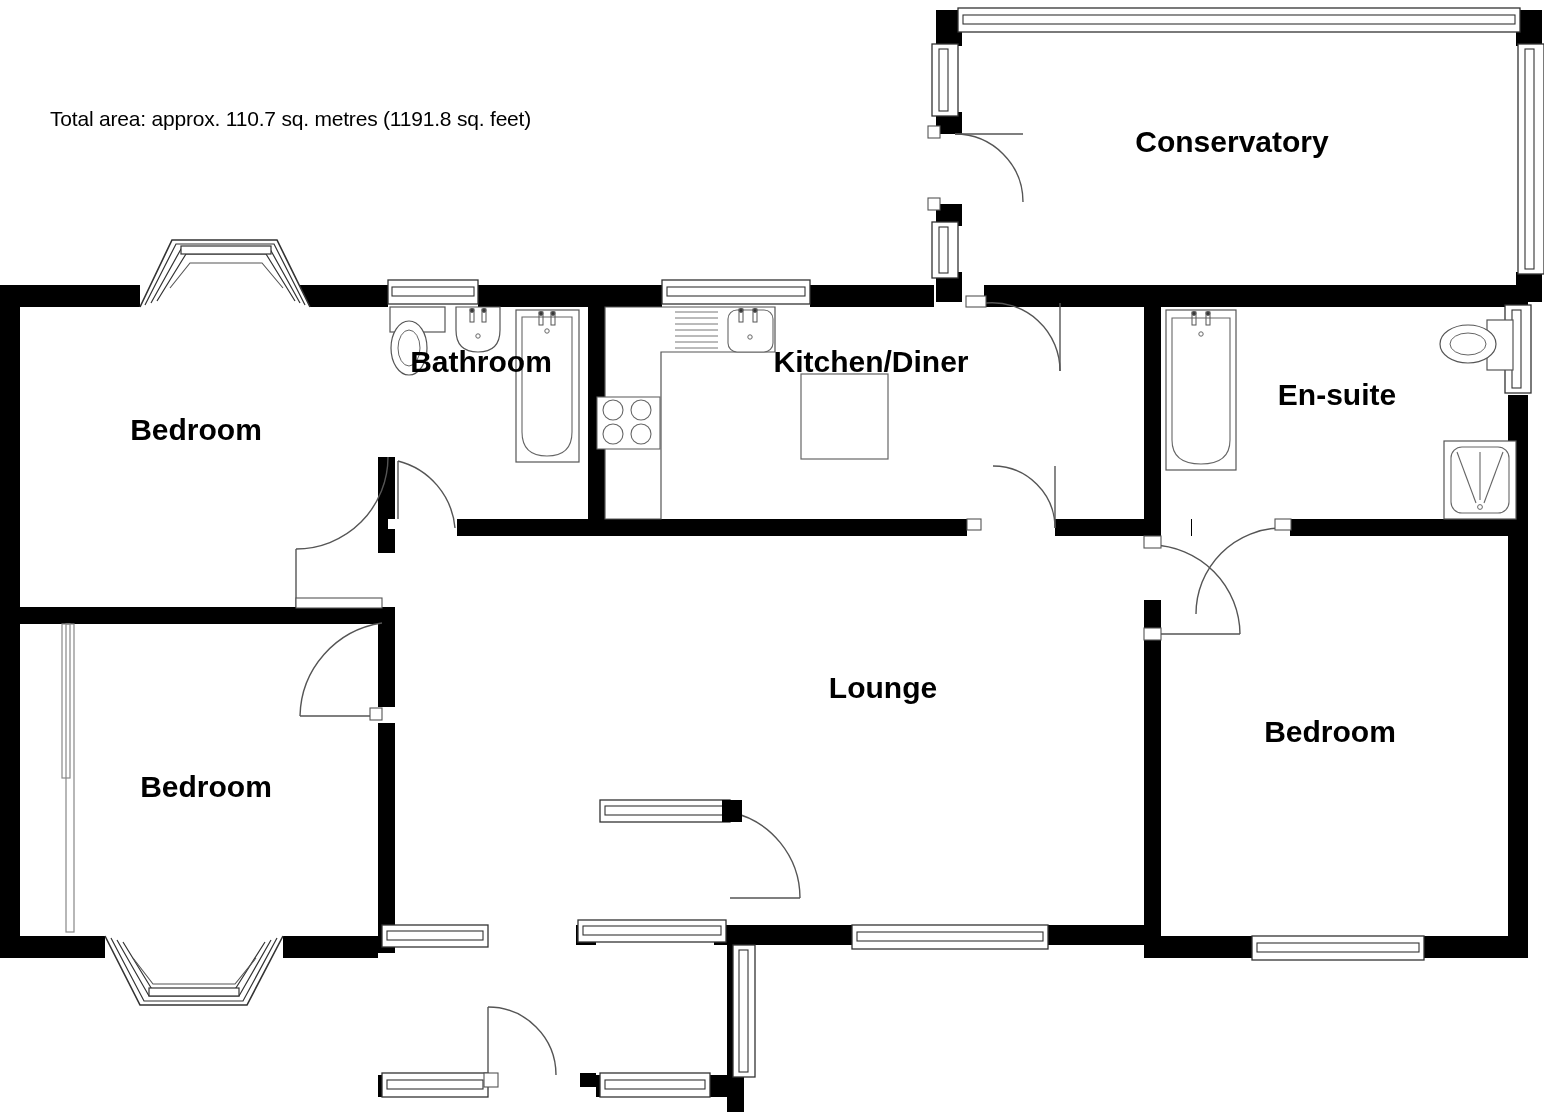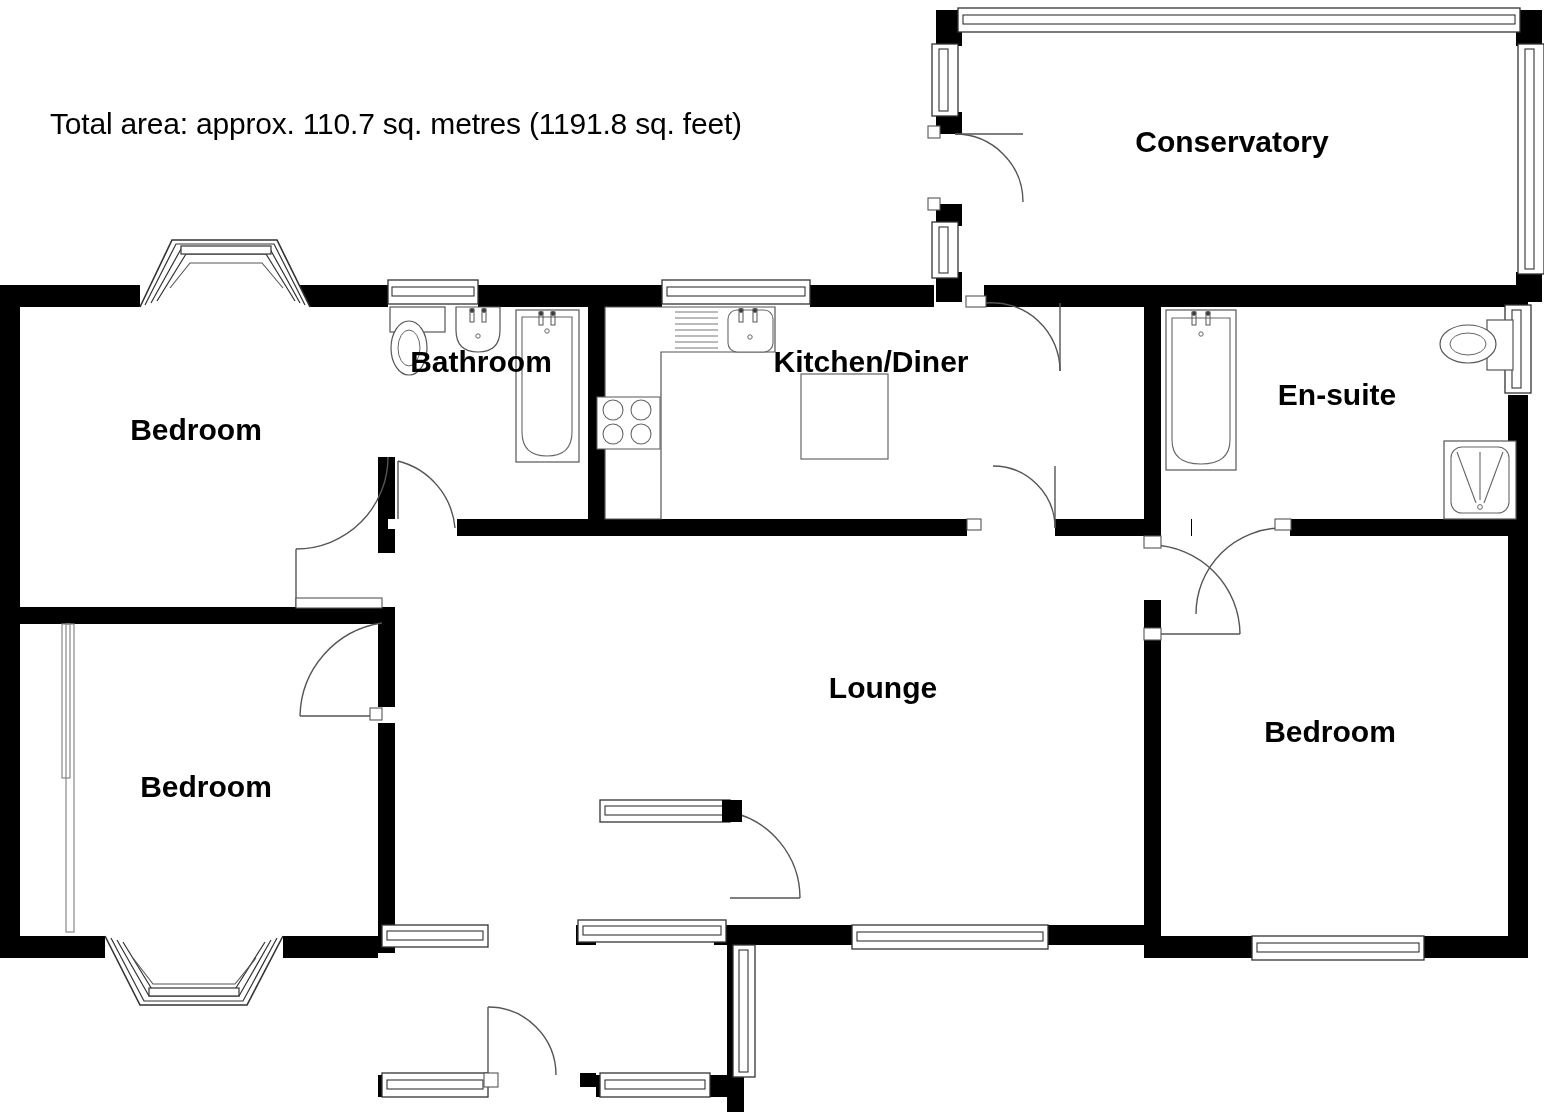--- a/index.html
+++ b/index.html
@@ -18,21 +18,21 @@
     position: absolute;
     left: 0; top: 0;
     width: 1544px;
     height: 1112px;
   }
   .area-caption {
     position: absolute;
     left: 50px;
     top: 107px;
     font-family: "Liberation Sans", sans-serif;
-    font-size: 30px;
+    font-size: 21px;
     font-weight: normal;
     color: #000000;
     white-space: nowrap;
     letter-spacing: -0.2px;
   }
   svg { display: block; }
   text.room-label {
     font-family: "Liberation Sans", sans-serif;
     font-weight: bold;
     fill: #000000;

